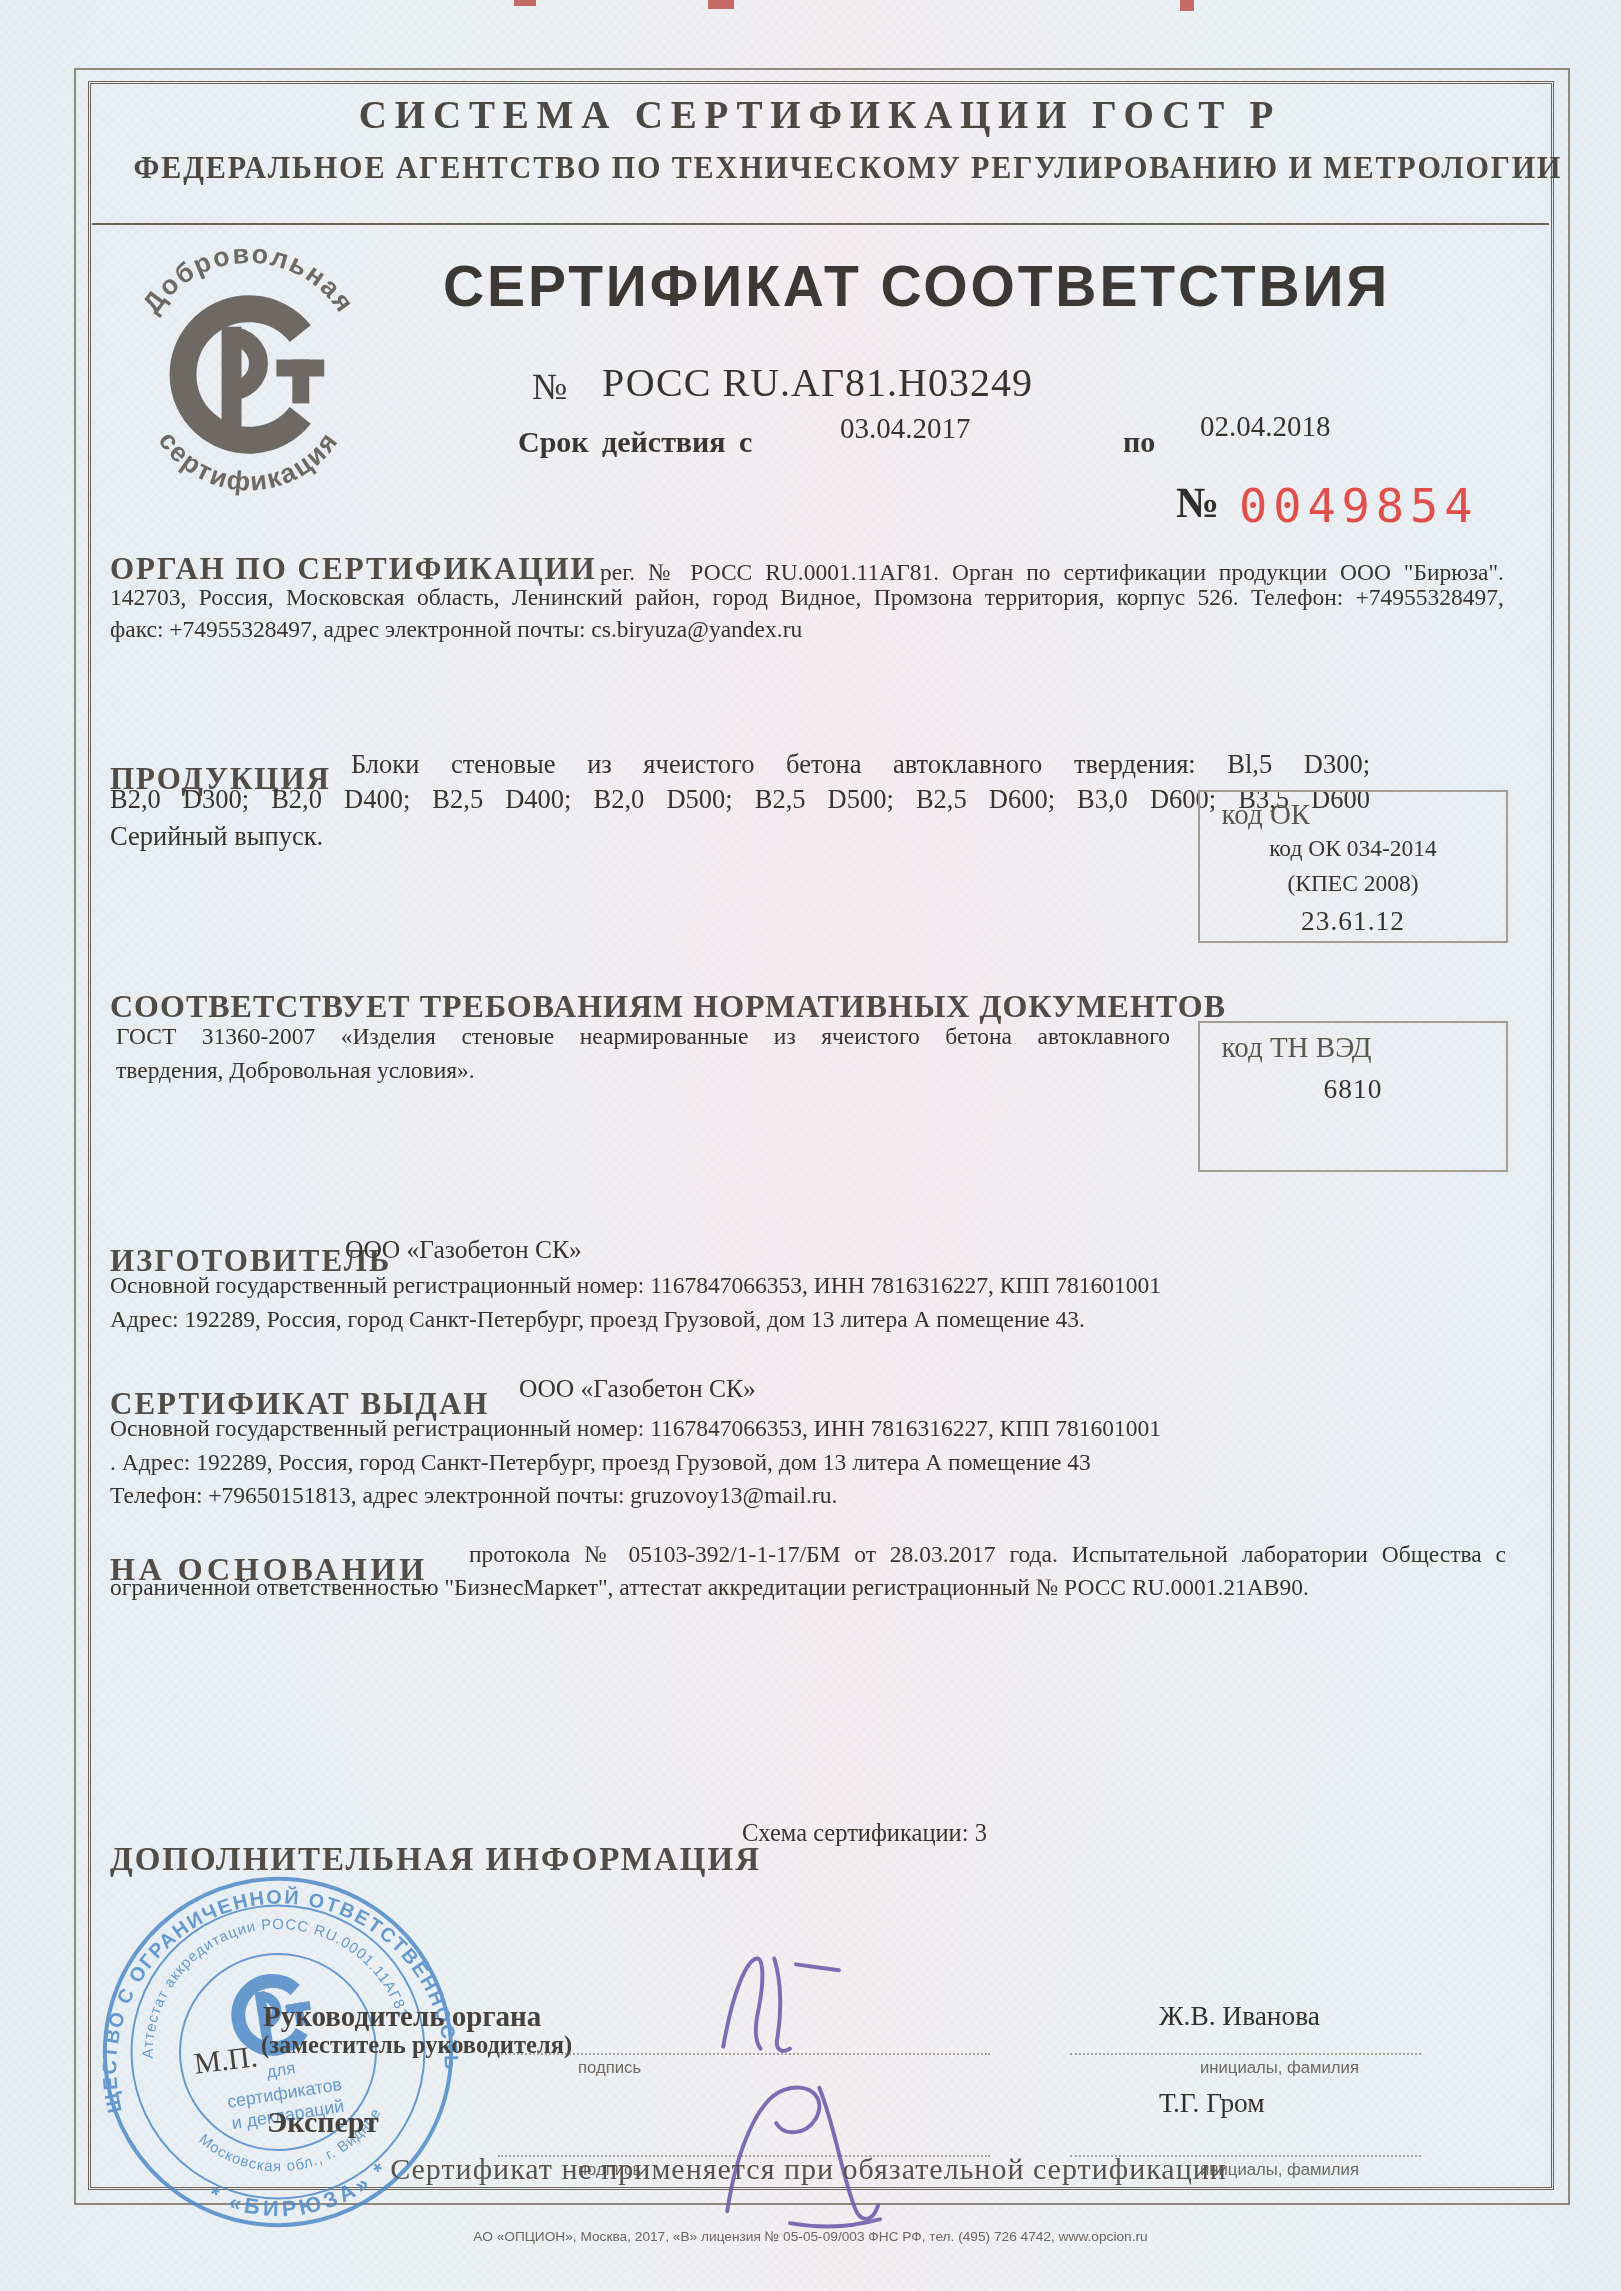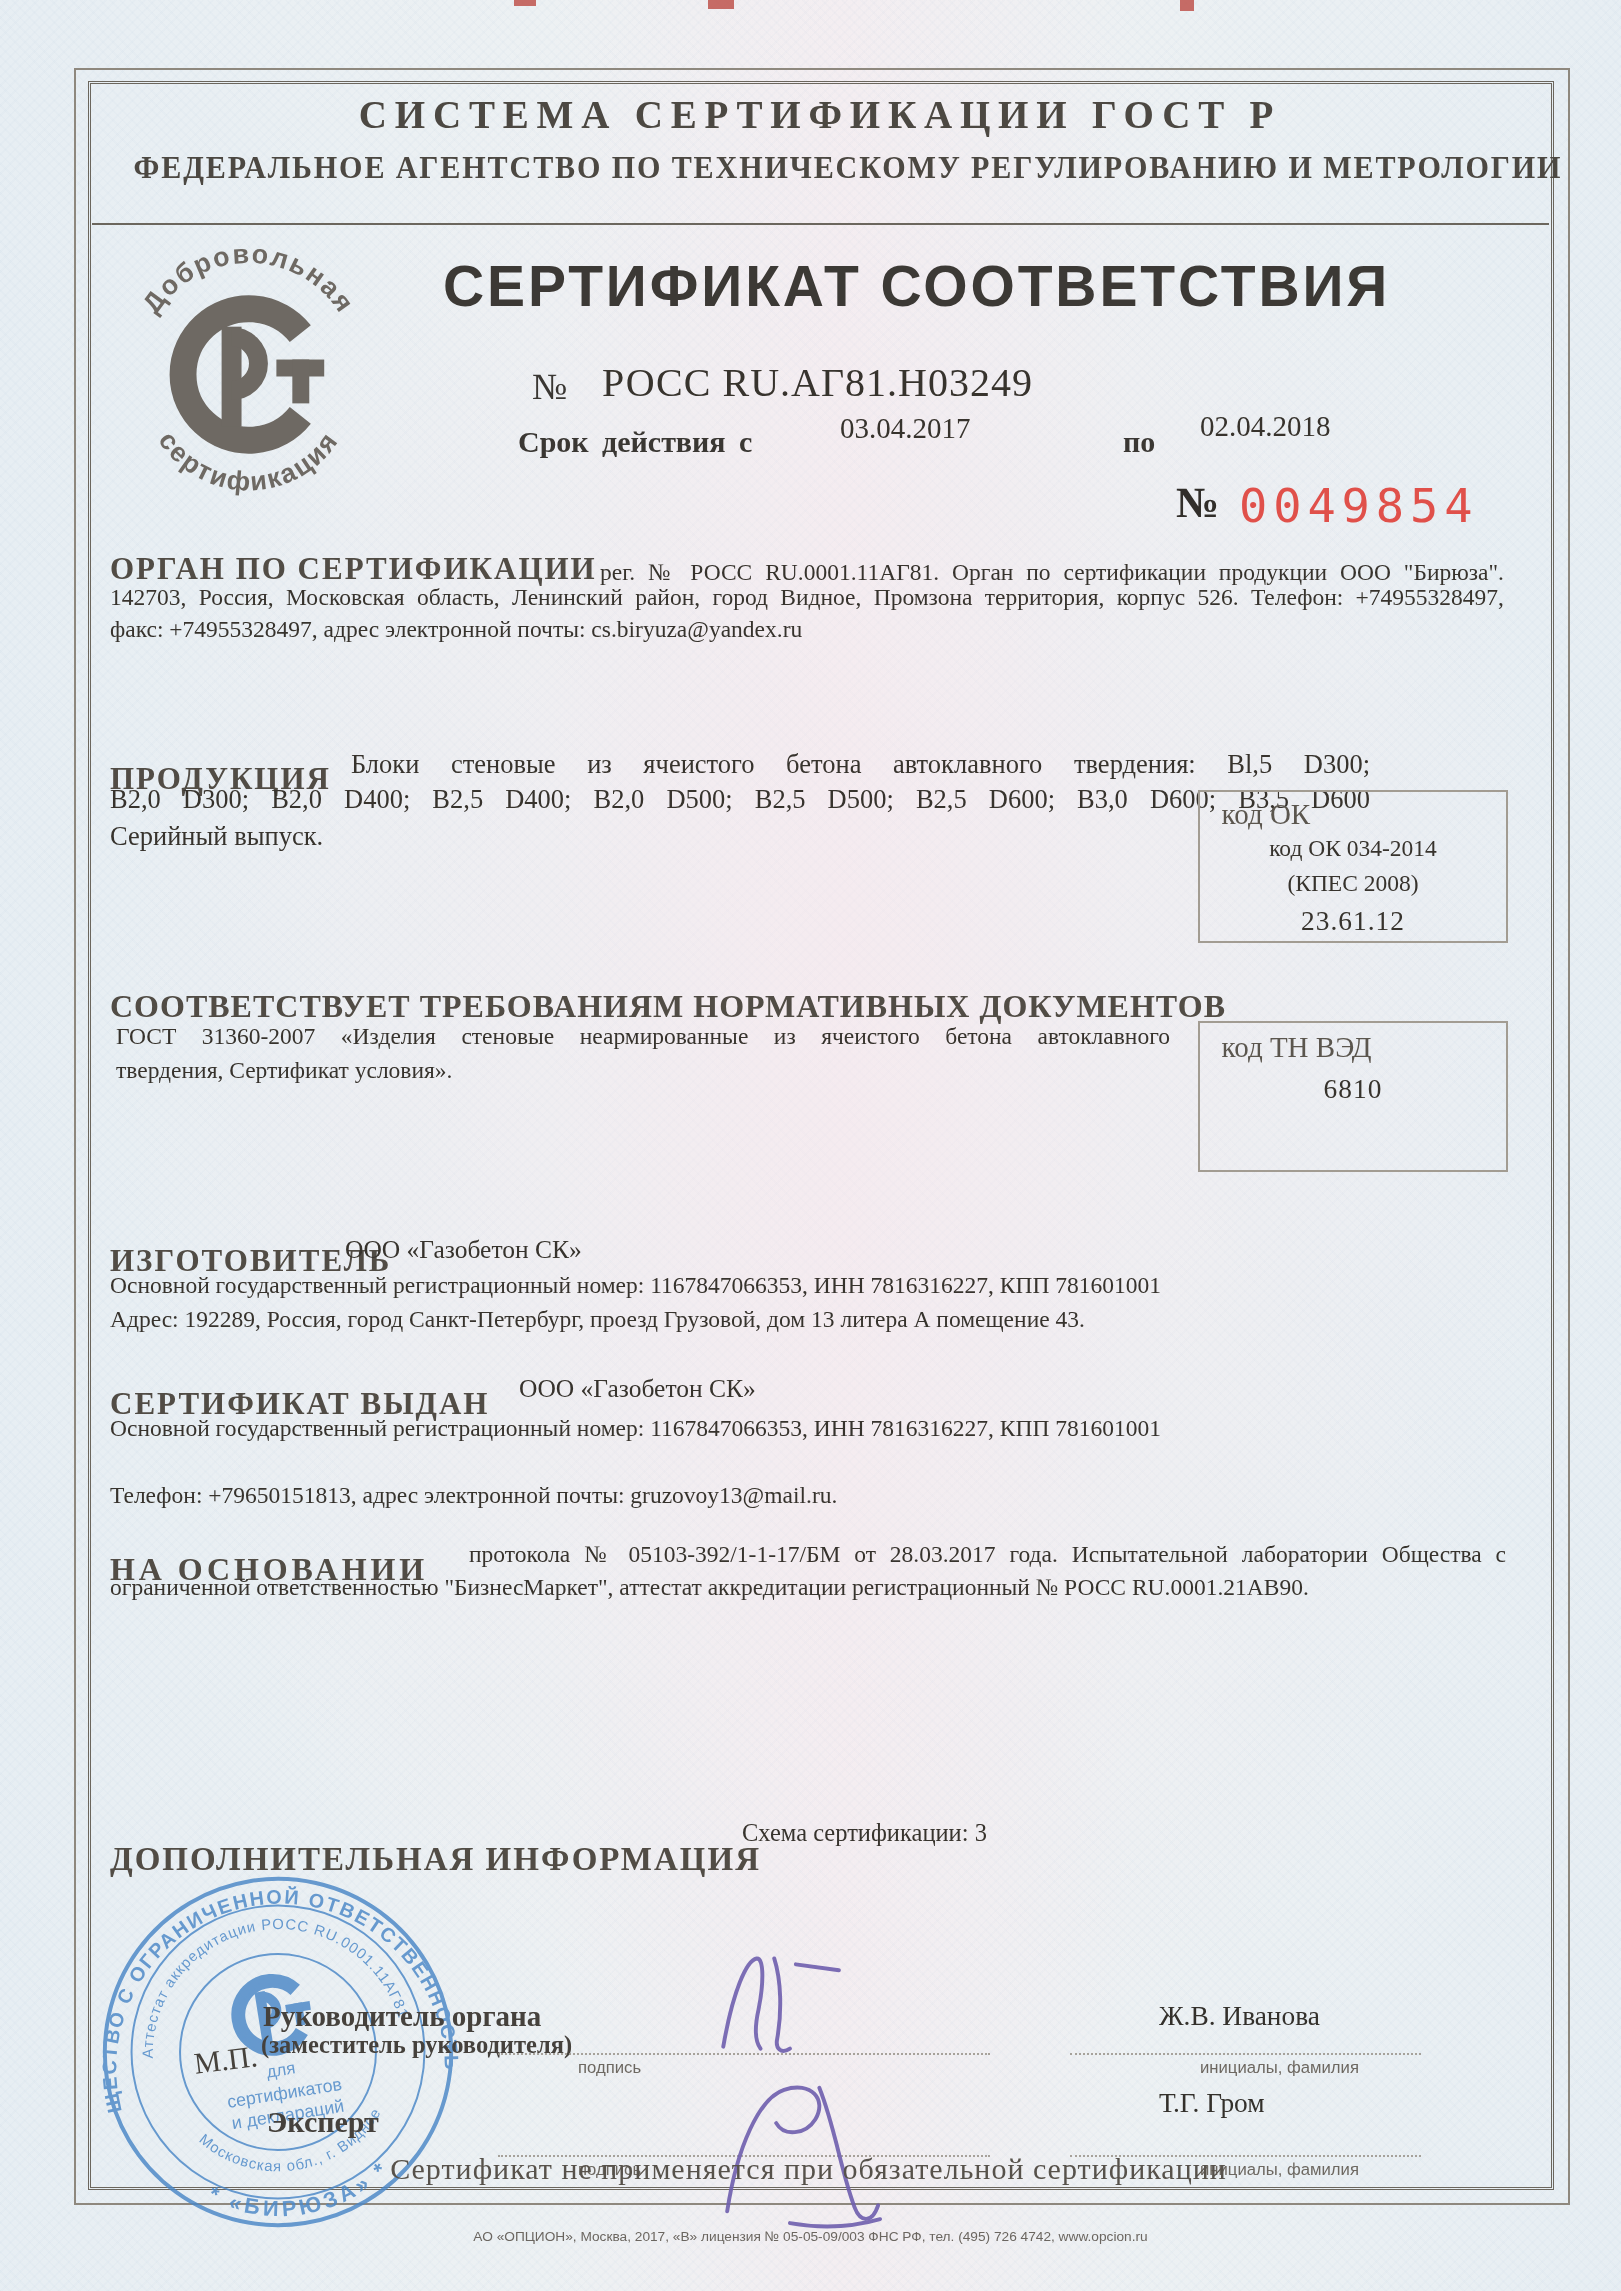--- a/index.html
+++ b/index.html
@@ -89,35 +89,36 @@
 
   <div class="abs code-box" style="left:1198px;top:790px;width:306px;height:149px;">
     <div class="abs t" style="left:21.6px;top:5.9px;font-size:29px;color:#5b564e;">код ОК</div>
     <div class="abs t center" style="left:0;top:43px;width:100%;font-size:23.5px;">код ОК 034-2014</div>
     <div class="abs t center" style="left:0;top:78px;width:100%;font-size:23.5px;">(КПЕС 2008)</div>
     <div class="abs t center" style="left:0;top:114px;width:100%;font-size:27.4px;letter-spacing:1px;">23.61.12</div>
   </div>
 
   <div class="abs sec-h" style="left:110px;top:988px;font-size:32px;letter-spacing:1px;">СООТВЕТСТВУЕТ ТРЕБОВАНИЯМ НОРМАТИВНЫХ ДОКУМЕНТОВ</div>
   <div class="abs t just" style="left:116px;top:1023px;width:1054px;font-size:23.5px;">ГОСТ 31360-2007 «Изделия стеновые неармированные из ячеистого бетона автоклавного</div>
-  <div class="abs t" style="left:116px;top:1057px;font-size:23.5px;">твердения, Сертификат условия».</div>
+  <div class="abs t" style="left:116px;top:1057px;font-size:23.5px;">твердения, Добровольная условия».</div>
 
   <div class="abs code-box" style="left:1198px;top:1021px;width:306px;height:147px;">
     <div class="abs t" style="left:21.6px;top:7.8px;font-size:29px;color:#5b564e;">код ТН ВЭД</div>
     <div class="abs t center" style="left:0;top:51px;width:100%;font-size:27.4px;letter-spacing:1px;">6810</div>
   </div>
 
   <div class="abs sec-h" style="left:110px;top:1243px;font-size:31px;">ИЗГОТОВИТЕЛЬ</div>
   <div class="abs t" style="left:345px;top:1235px;font-size:25.5px;">ООО «Газобетон СК»</div>
   <div class="abs t" style="left:110px;top:1272px;font-size:23.5px;">Основной государственный регистрационный номер: 1167847066353, ИНН 7816316227, КПП 781601001</div>
   <div class="abs t" style="left:110px;top:1306px;font-size:23.5px;">Адрес: 192289, Россия, город Санкт-Петербург, проезд Грузовой, дом 13 литера А помещение 43.</div>
 
   <div class="abs sec-h" style="left:110px;top:1386px;font-size:31px;">СЕРТИФИКАТ ВЫДАН</div>
   <div class="abs t" style="left:519px;top:1374px;font-size:25.5px;">ООО «Газобетон СК»</div>
   <div class="abs t" style="left:110px;top:1415px;font-size:23.5px;">Основной государственный регистрационный номер: 1167847066353, ИНН 7816316227, КПП 781601001</div>
+  <div class="abs t" style="left:110px;top:1449px;font-size:23.5px;">. Адрес: 192289, Россия, город Санкт-Петербург, проезд Грузовой, дом 13 литера А помещение 43</div>
   <div class="abs t" style="left:110px;top:1482px;font-size:23.5px;">Телефон: +79650151813, адрес электронной почты: gruzovoy13@mail.ru.</div>
 
   <div class="abs sec-h" style="left:110px;top:1551px;font-size:32px;letter-spacing:3.9px;">НА ОСНОВАНИИ</div>
   <div class="abs t just" style="left:469px;top:1541px;width:1037px;font-size:23.5px;">протокола № 05103-392/1-1-17/БМ от 28.03.2017 года. Испытательной лаборатории Общества с</div>
   <div class="abs t" style="left:110px;top:1574px;font-size:23.5px;">ограниченной ответственностью "БизнесМаркет", аттестат аккредитации регистрационный № РОСС RU.0001.21АВ90.</div>
 
   <div class="abs sec-h" style="left:110px;top:1841px;font-size:33px;">ДОПОЛНИТЕЛЬНАЯ ИНФОРМАЦИЯ</div>
   <div class="abs t" style="left:742px;top:1819px;font-size:24.5px;">Схема сертификации: 3</div>
 
   <svg class="abs" viewBox="0 0 380 380" style="left:90px;top:1864px;width:376px;height:376px;transform:rotate(-9deg);opacity:.82;" aria-hidden="true">

